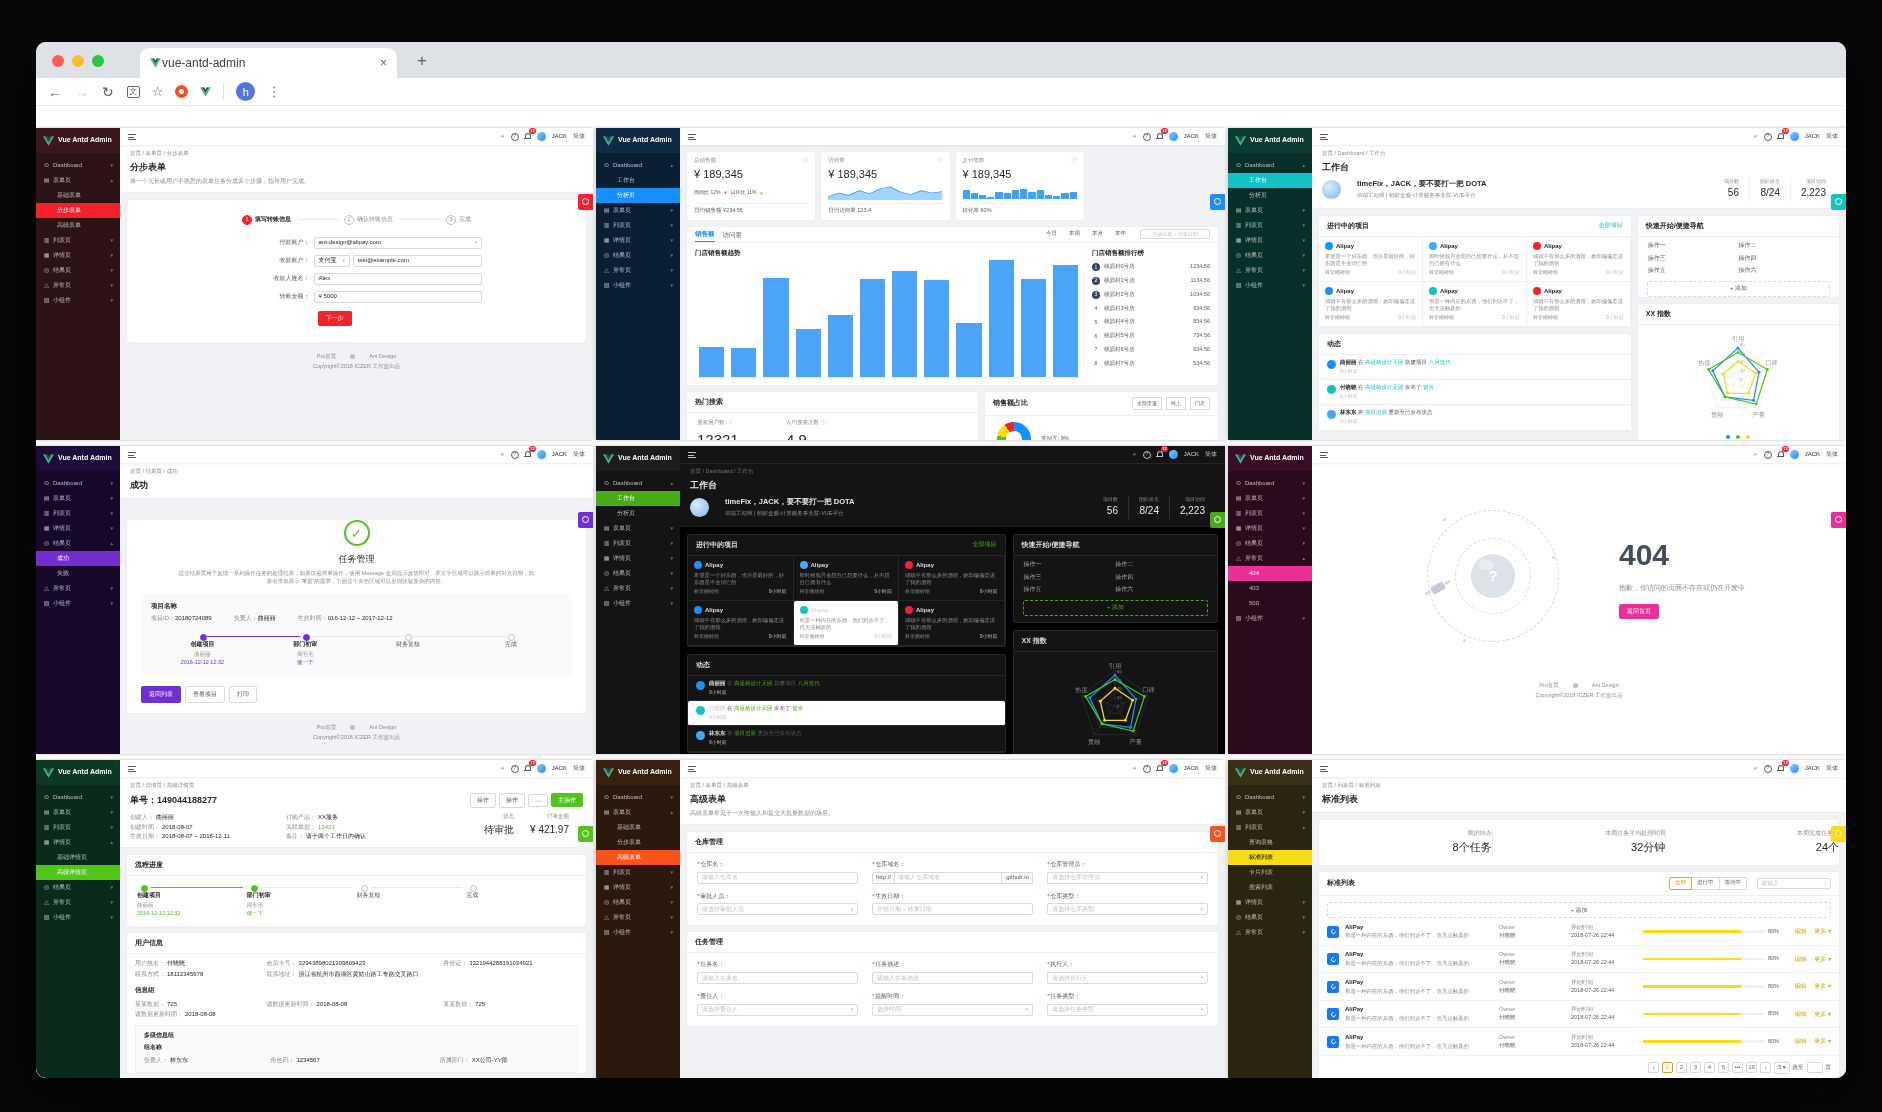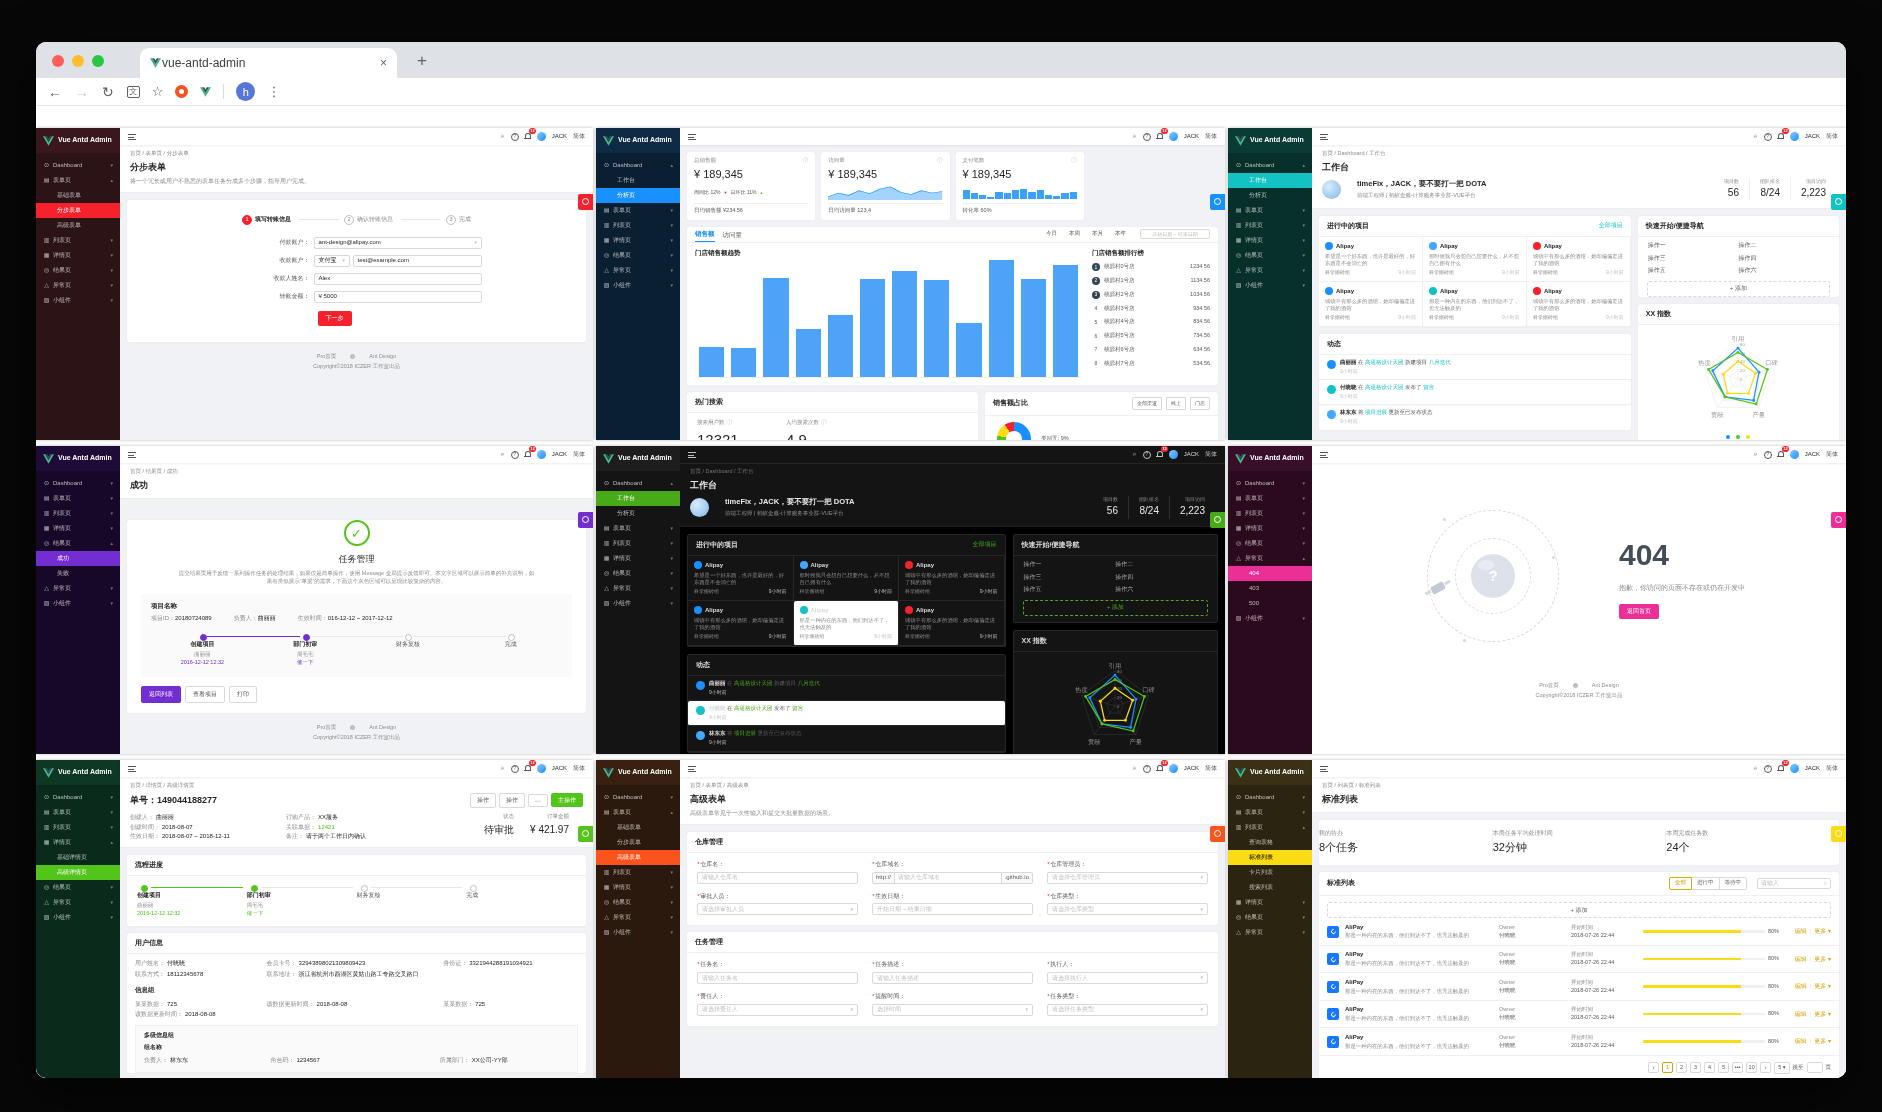--- a/index.html
+++ b/index.html
@@ -264,21 +264,21 @@
 .flb{margin-bottom:3px;color:#595959}
 .req::before{content:"*";color:#f5222d;margin-right:1px}
 .fbox{height:12px;border:1px solid #d9d9d9;border-radius:2px;background:#fff;display:flex;align-items:center;padding:0 4px;gap:3px;overflow:hidden}
 .phtxt{color:#bfbfbf;flex:1;white-space:nowrap;overflow:hidden}
 .addon{background:#fafafa;border-right:1px solid #d9d9d9;margin-left:-4px;padding:0 3px;height:100%;display:flex;align-items:center;color:#595959;flex:none}
 .addon.r{border-right:none;border-left:1px solid #d9d9d9;margin:0 -4px 0 0}
 .selc{color:#bfbfbf;font-size:5px;flex:none}
 .fcard{margin-bottom:7px}
 
 .statcard{display:flex;padding:9px 0;margin-bottom:7px}
-.st9{flex:1;text-align:left;border-right:1px solid #f0f0f0}
+.st9{flex:1;text-align:right;border-right:1px solid #f0f0f0}
 .st9:last-child{border-right:none}
 .st9l{color:#8c8c8c;font-size:6px}
 .st9v{font-size:11px;color:#262626;margin-top:2px}
 .fbtns{display:flex}
 .fb{border:1px solid #d9d9d9;border-left-width:0;padding:1.5px 5px;font-size:5.5px;color:#595959;background:#fff}
 .fbtns .fb:first-child{border-left-width:1px;border-radius:2px 0 0 2px}
 .fbtns .fb:last-child{border-radius:0 2px 2px 0}
 .fb.on{color:#d4a106;border-color:#d4b106;border-left-width:1px}
 .srch{margin-left:6px;width:74px;height:11px;border:1px solid #d9d9d9;border-radius:2px;display:flex;align-items:center;padding:0 3px;background:#fff;gap:2px}
 .sic{font-style:normal;color:#bfbfbf;margin-left:auto;font-size:6px}

